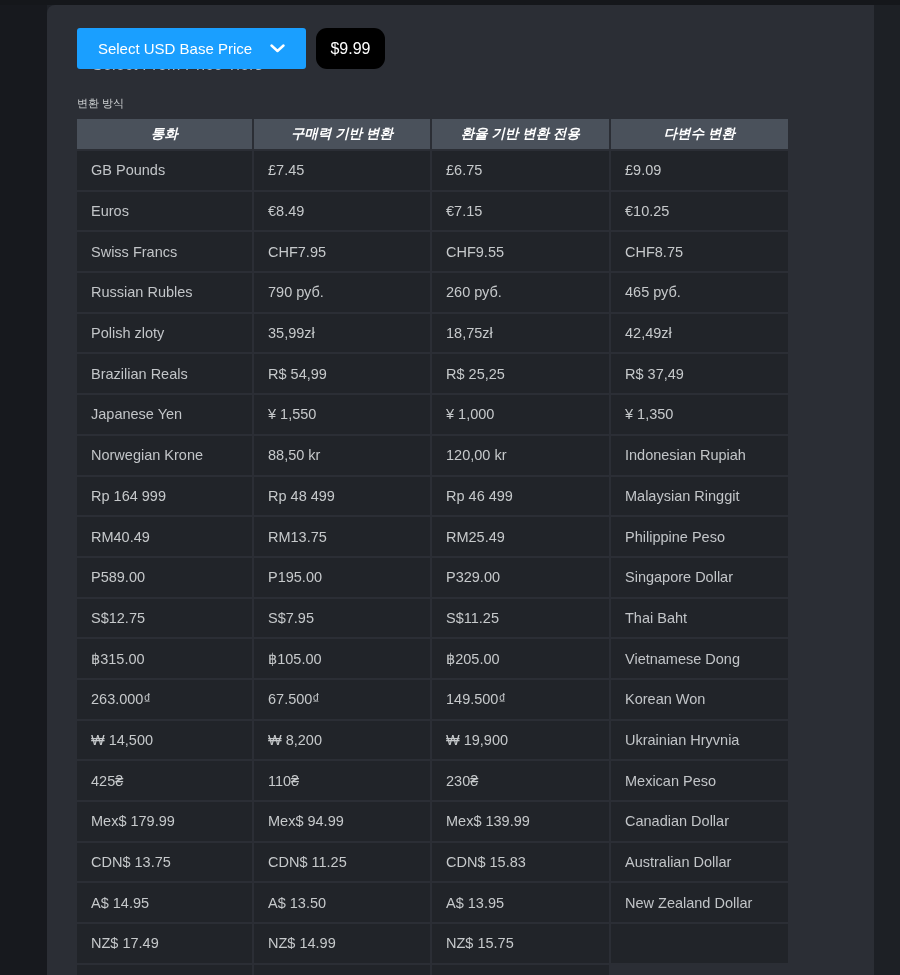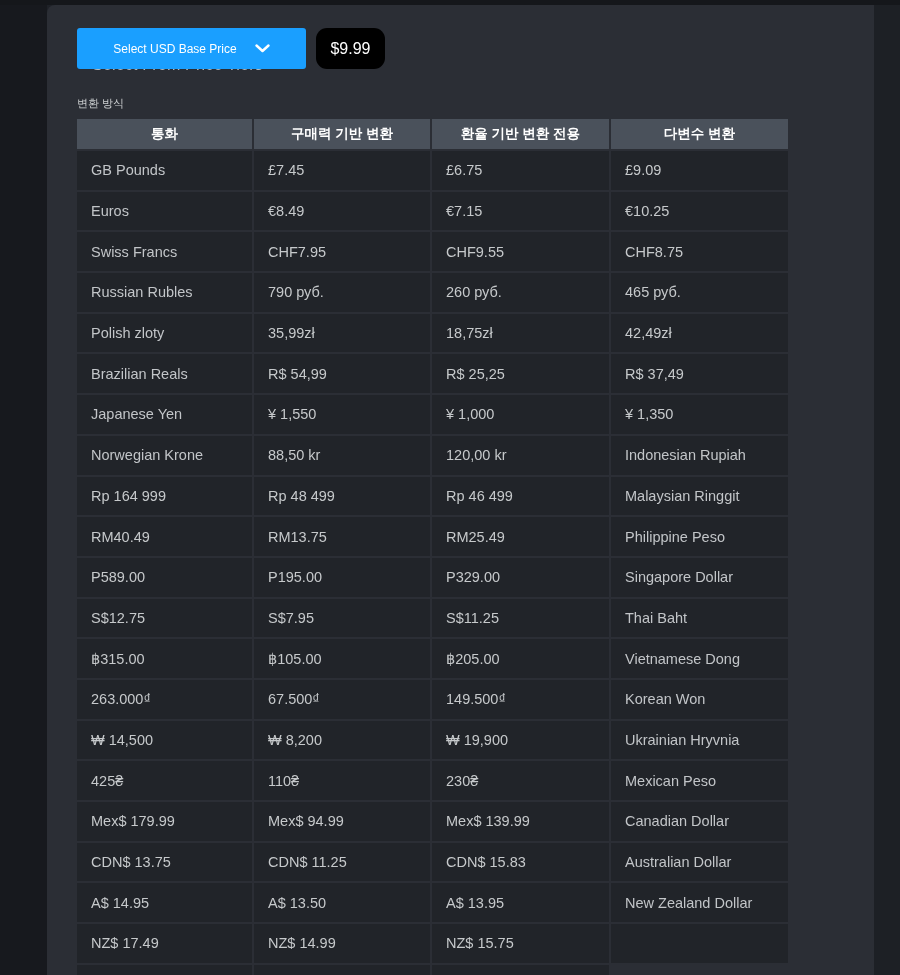--- a/index.html
+++ b/index.html
@@ -17,40 +17,40 @@
     position:absolute; left:47px; top:5px; width:827px; height:970px;
     background:#2b2e35; border-top-left-radius:8px;
   }
   .tier-label {
     position:absolute; left:45px; top:3px;
     font-size:16px; color:#b6b9bc; letter-spacing:0.2px;margin-top:48px;
   }
   .picker-row { position:absolute; left:30px; top:23px; display:flex; gap:10px; }
   .dropdown-btn {
     width:229px; height:41px; border:none; border-radius:3px;
-    background:#1a9fff; color:#ffffff; font-size:12px; font-weight:500;
+    background:#1a9fff; color:#ffffff; font-size:15px; font-weight:500;
     display:flex; align-items:center; justify-content:center; gap:18px;
     cursor:pointer; font-family:inherit;
   }
   .chev { display:inline-block; line-height:0; }
   .price-box {
     width:69px; height:41px; border-radius:11px; background:#000000;
     color:#ffffff; font-size:16px; display:flex; align-items:center; justify-content:center;
   }
   .section-label {
     position:absolute; left:30px; top:91px;
     font-size:11px; color:#ced1d3;
   }
   .conv-table { position:absolute; left:30px; top:114px; width:711px; }
   .thead, .tbody {
     display:grid;
     grid-template-columns:175px 176px 177px 177px;
     column-gap:2px;
   }
-  .thead { margin-bottom:2px; }
+  .thead { margin-bottom:2px;font-style:italic; }
   .th {
     height:30px; background:#4a515b; color:#ffffff;
     font-size:13.5px; font-weight:bold;
     display:flex; align-items:center; justify-content:center;
   }
   .tbody { grid-auto-rows:38.7px; row-gap:2px; }
   .cell {
     background:#212429; color:#c6c9cb; font-size:14.5px;
     display:flex; align-items:center; padding-left:14px;
     overflow:hidden; white-space:nowrap;

